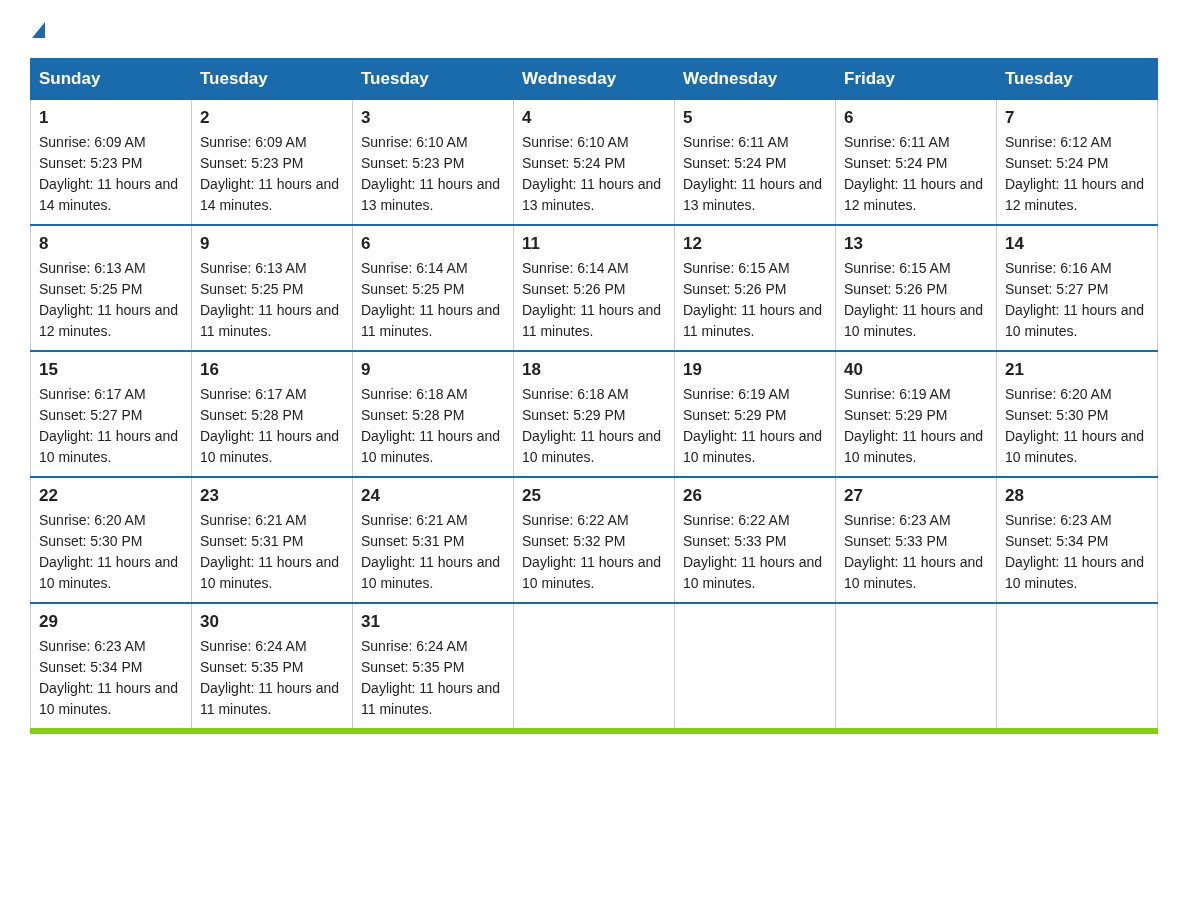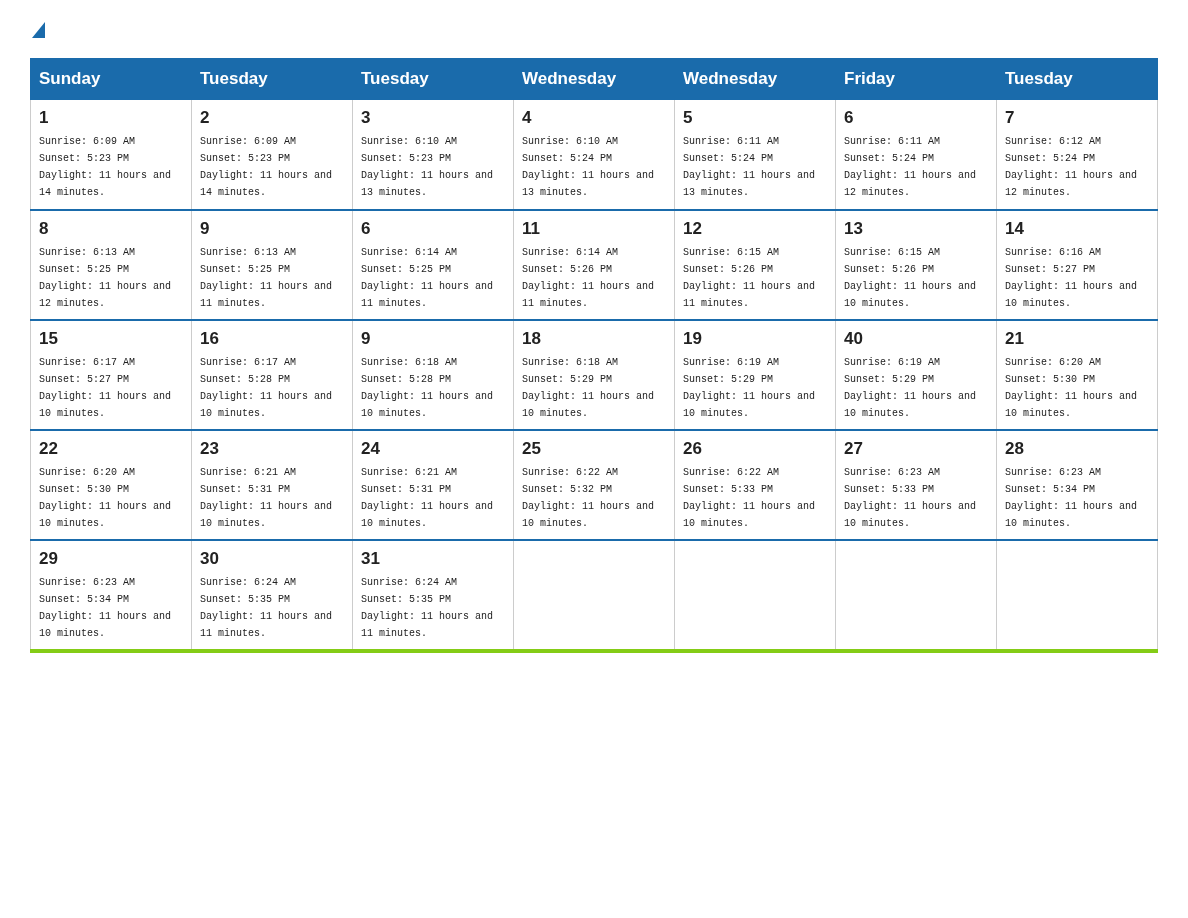--- a/index.html
+++ b/index.html
@@ -80,30 +80,29 @@
     }
     tbody td:first-child { border-left: 1px solid #ccc; }
     tbody td:last-child { border-right: 1px solid #ccc; }
     .day-number {
       font-size: 17px;
       font-weight: bold;
       margin-bottom: 4px;
       display: block;
     }
     .day-info {
-      font-size: 10px;
+      font-size: 14px;
       line-height: 1.5;
       color: #222;
-      font-family: Liberation Mono, monospace;
     }
     .empty-cell {
       background: #fff;
     }
     tbody tr:last-child td {
-      border-bottom: 4px solid #84cc16;
+      border-bottom: 6px solid #84cc16;
     }
   </style>
 </head>
 <body>
 
 <div class="header">
   <div class="logo">
     <div style="display:flex; align-items:center;">
       <span class="logo-general"></span>
       <span style="display:inline-flex; flex-direction:column; align-items:center; margin-left:2px; margin-top:2px;">

